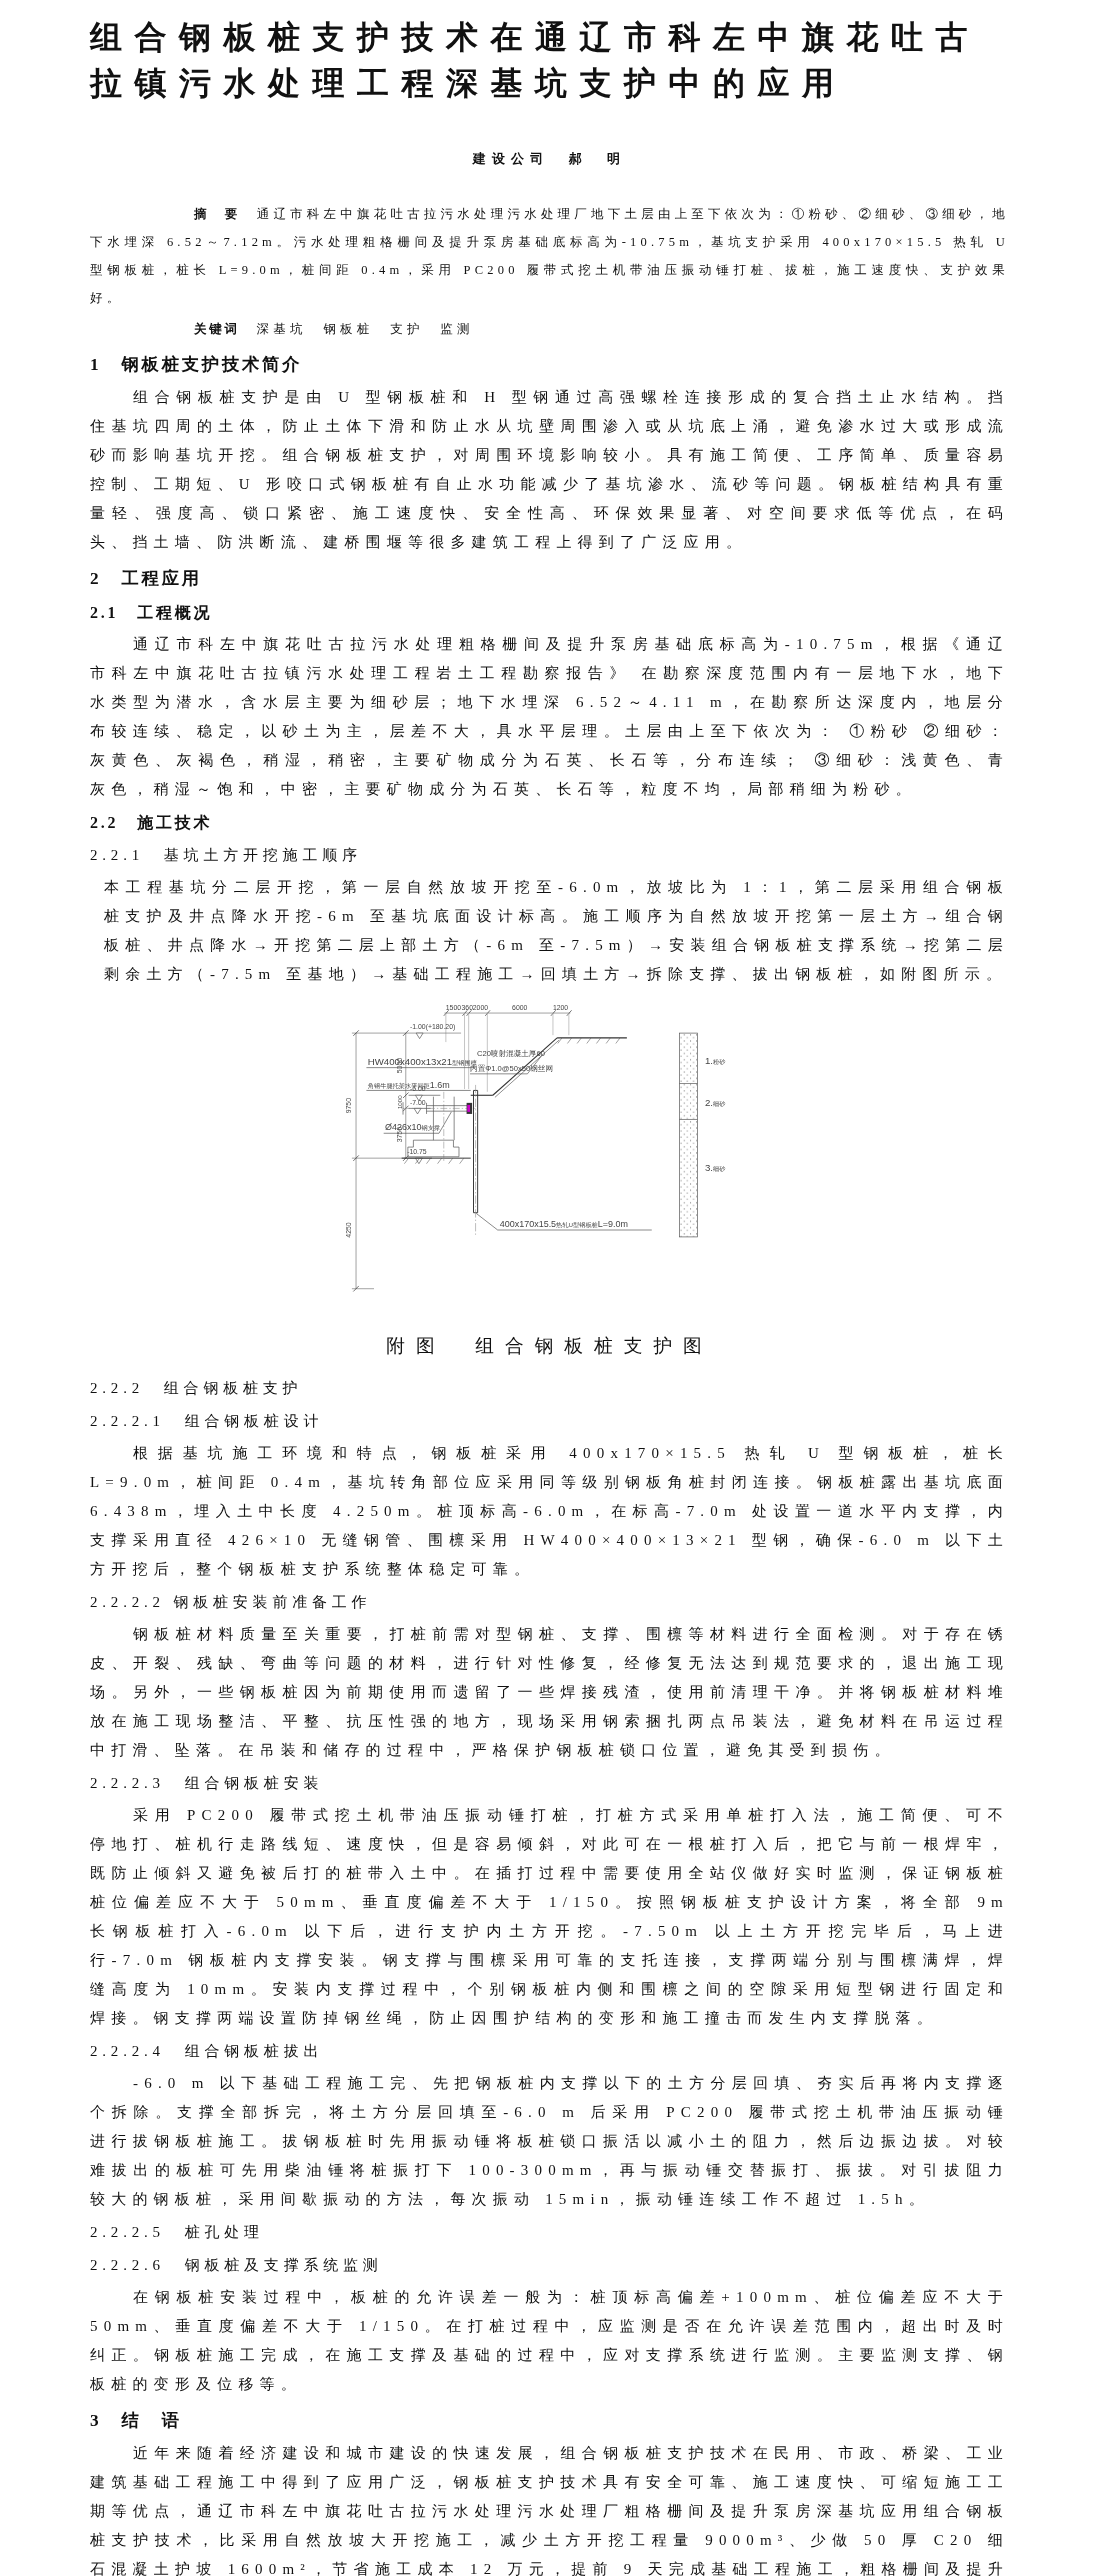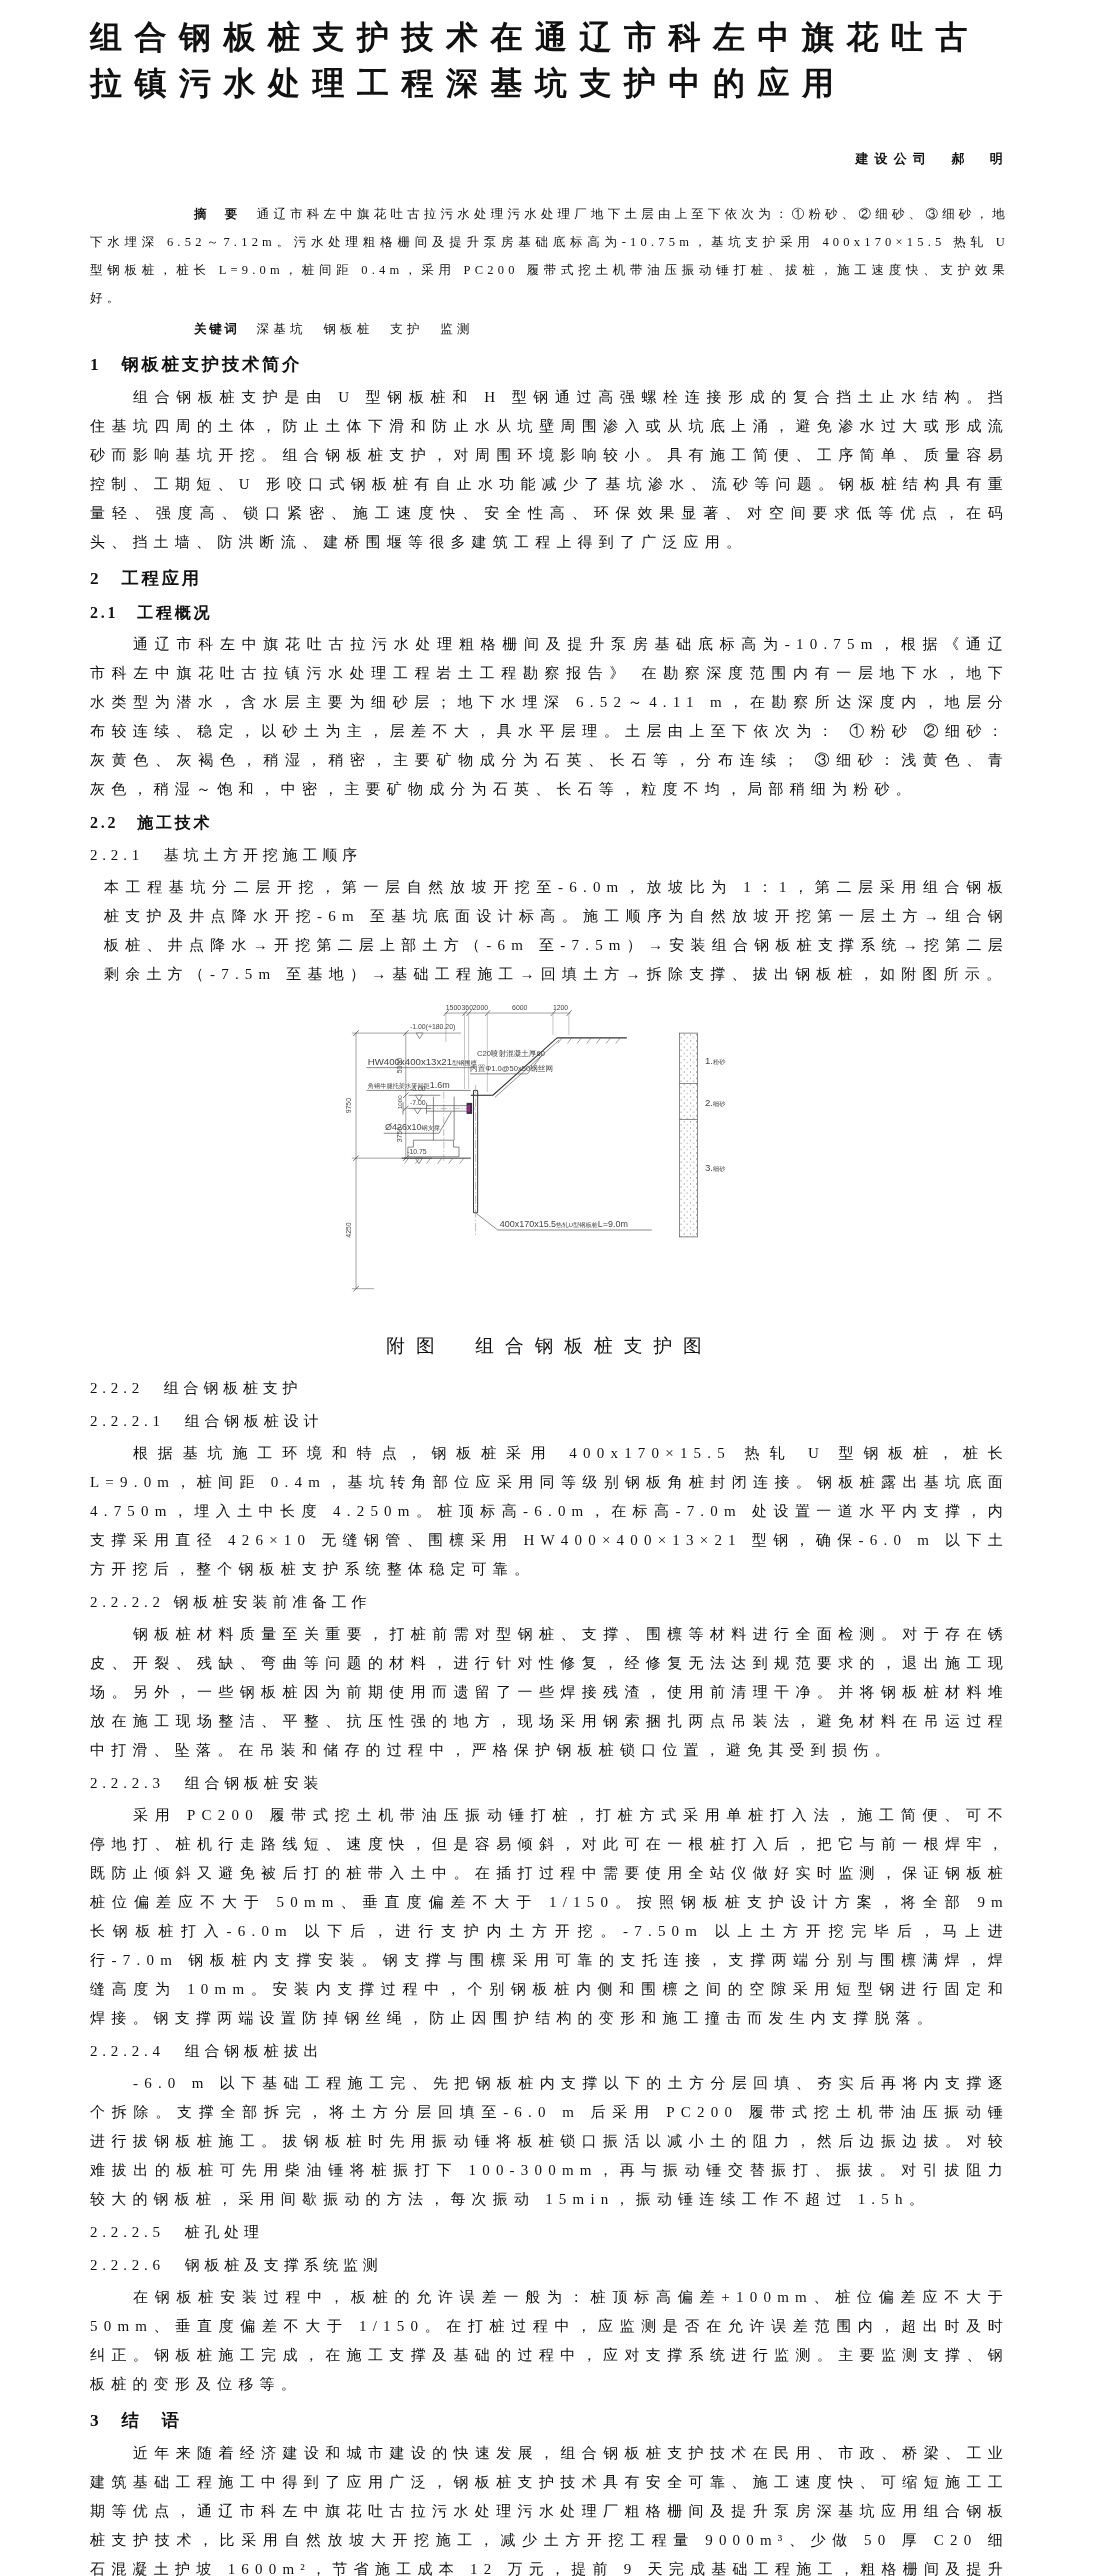--- a/index.html
+++ b/index.html
@@ -1,19 +1,19 @@
 <!DOCTYPE html>
 <html style="font-size:11px"><head>
 <meta charset="utf-8">
 <style>
   html,body{margin:0;padding:0;background:#fff;}
   body{width:1098px;min-height:2576px;font-family:"Liberation Serif","DejaVu Serif",serif;color:#111;}
   .page{padding:9.7px 89px 35px 90px;}
   .title{font-size:32px;line-height:46px;font-weight:bold;text-align:left;letter-spacing:12.5px;margin:4.2px 0 0;}
-  .author{margin-top:44px;text-align:right;font-size:13px;font-weight:bold;letter-spacing:6.2px;}
+  .author{margin-top:44px;text-align:center;font-size:13px;font-weight:bold;letter-spacing:6.2px;}
   .abstract{margin:32px 0 0;font-size:12.5px;line-height:28px;letter-spacing:4.2px;text-align:justify;text-indent:104px;}
   .abstract b,.keywords b{letter-spacing:2.8px;}
   .keywords{margin:2.8px 0 0;font-size:12.5px;line-height:28px;letter-spacing:4.2px;text-indent:104px;}
   .h-l1{font-size:17.3px;font-weight:bold;letter-spacing:2.8px;line-height:28px;margin:8.3px 0 4.2px;}
   .h-l2{font-size:16px;font-weight:bold;letter-spacing:2.8px;line-height:28px;margin:5.5px 0 2.8px;}
   .h-l3{font-size:15px;font-weight:normal;letter-spacing:4.8px;line-height:29px;margin:4.2px 0 2.8px;}
   p.body{font-size:15px;letter-spacing:6.2px;line-height:29px;text-align:justify;text-indent:43px;margin:0 0 2.8px;}
   p.body.noindent{text-indent:0;margin-left:14px;}
   .figure-wrap{text-align:center;margin:12.5px 0 0;}
   .fig-caption{text-align:center;font-size:18.7px;letter-spacing:11px;margin:25px 0 15px;}
@@ -168,21 +168,21 @@
         <text x="545" y="150"><tspan class="t14">2.</tspan><tspan class="t9">细砂</tspan></text>
         <text x="545" y="245"><tspan class="t14">3.</tspan><tspan class="t9">细砂</tspan></text>
       </g>
     </svg>
   </div>
 
   <div class="fig-caption">附图　组合钢板桩支护图</div>
 
   <h4 class="h-l3">2.2.2　组合钢板桩支护</h4>
   <h4 class="h-l3">2.2.2.1　组合钢板桩设计</h4>
-  <p class="body">根据基坑施工环境和特点，钢板桩采用 400x170×15.5 热轧 U 型钢板桩，桩长 L=9.0m，桩间距 0.4m，基坑转角部位应采用同等级别钢板角桩封闭连接。钢板桩露出基坑底面 4.750m，埋入土中长度 4.250m。桩顶标高-6.0m，在标高-7.0m 处设置一道水平内支撑，内支撑采用直径 426×10 无缝钢管、围檩采用 HW400×400×13×21 型钢，确保-6.0 m 以下土方开挖后，整个钢板桩支护系统整体稳定可靠。</p>
+  <p class="body">根据基坑施工环境和特点，钢板桩采用 400x170×15.5 热轧 U 型钢板桩，桩长 L=9.0m，桩间距 0.4m，基坑转角部位应采用同等级别钢板角桩封闭连接。钢板桩露出基坑底面 6.438m，埋入土中长度 4.250m。桩顶标高-6.0m，在标高-7.0m 处设置一道水平内支撑，内支撑采用直径 426×10 无缝钢管、围檩采用 HW400×400×13×21 型钢，确保-6.0 m 以下土方开挖后，整个钢板桩支护系统整体稳定可靠。</p>
 
   <h4 class="h-l3">2.2.2.2 钢板桩安装前准备工作</h4>
   <p class="body">钢板桩材料质量至关重要，打桩前需对型钢桩、支撑、围檩等材料进行全面检测。对于存在锈皮、开裂、残缺、弯曲等问题的材料，进行针对性修复，经修复无法达到规范要求的，退出施工现场。另外，一些钢板桩因为前期使用而遗留了一些焊接残渣，使用前清理干净。并将钢板桩材料堆放在施工现场整洁、平整、抗压性强的地方，现场采用钢索捆扎两点吊装法，避免材料在吊运过程中打滑、坠落。在吊装和储存的过程中，严格保护钢板桩锁口位置，避免其受到损伤。</p>
 
   <h4 class="h-l3">2.2.2.3　组合钢板桩安装</h4>
   <p class="body">采用 PC200 履带式挖土机带油压振动锤打桩，打桩方式采用单桩打入法，施工简便、可不停地打、桩机行走路线短、速度快，但是容易倾斜，对此可在一根桩打入后，把它与前一根焊牢，既防止倾斜又避免被后打的桩带入土中。在插打过程中需要使用全站仪做好实时监测，保证钢板桩桩位偏差应不大于 50mm、垂直度偏差不大于 1/150。按照钢板桩支护设计方案，将全部 9m 长钢板桩打入-6.0m 以下后，进行支护内土方开挖。-7.50m 以上土方开挖完毕后，马上进行-7.0m 钢板桩内支撑安装。钢支撑与围檩采用可靠的支托连接，支撑两端分别与围檩满焊，焊缝高度为 10mm。安装内支撑过程中，个别钢板桩内侧和围檩之间的空隙采用短型钢进行固定和焊接。钢支撑两端设置防掉钢丝绳，防止因围护结构的变形和施工撞击而发生内支撑脱落。</p>
 
   <h4 class="h-l3">2.2.2.4　组合钢板桩拔出</h4>
   <p class="body">-6.0 m 以下基础工程施工完、先把钢板桩内支撑以下的土方分层回填、夯实后再将内支撑逐个拆除。支撑全部拆完，将土方分层回填至-6.0 m 后采用 PC200 履带式挖土机带油压振动锤进行拔钢板桩施工。拔钢板桩时先用振动锤将板桩锁口振活以减小土的阻力，然后边振边拔。对较难拔出的板桩可先用柴油锤将桩振打下 100-300mm，再与振动锤交替振打、振拔。对引拔阻力较大的钢板桩，采用间歇振动的方法，每次振动 15min，振动锤连续工作不超过 1.5h。</p>
 

